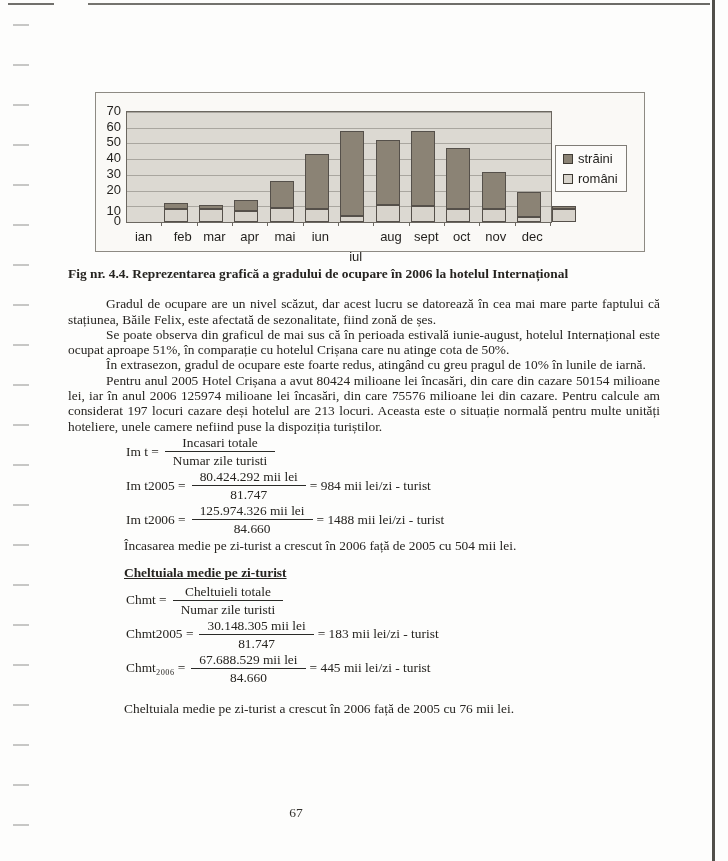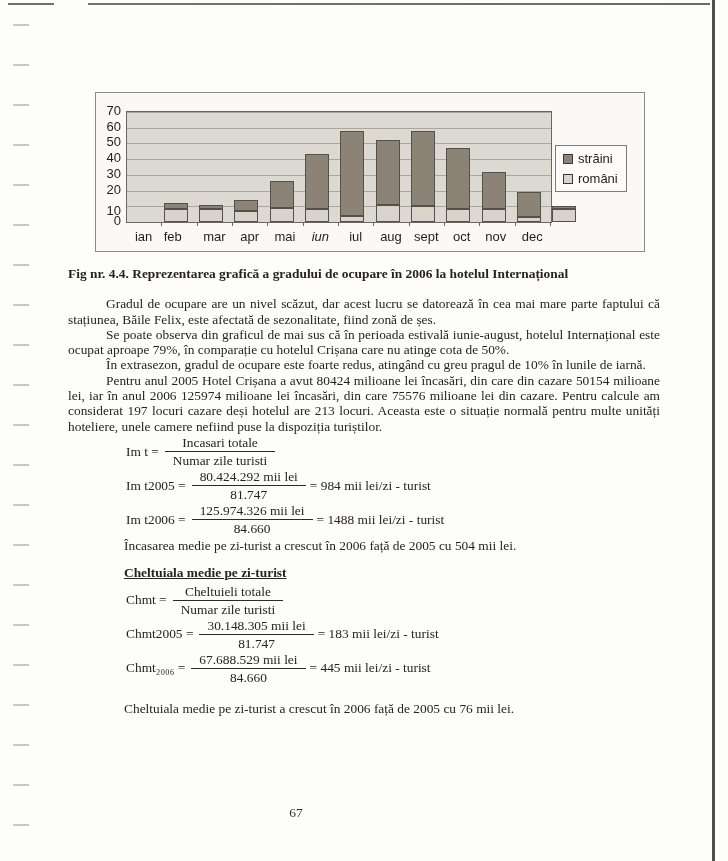--- a/index.html
+++ b/index.html
@@ -131,49 +131,49 @@
 <div class="ylab" style="top: 120px;">0</div>
     <div class="ylab" style="top: 110px;">10</div>
     <div class="ylab" style="top: 88.5714px;">20</div>
     <div class="ylab" style="top: 72.8571px;">30</div>
     <div class="ylab" style="top: 57.1429px;">40</div>
     <div class="ylab" style="top: 41.4286px;">50</div>
     <div class="ylab" style="top: 25.7143px;">60</div>
     <div class="ylab" style="top: 10px;">70</div>
     <div class="xlab" style="left: 30px; width: 35.3333px;">ian</div>
     <div class="xtick" style="left: 65.3333px;"></div>
-    <div class="xlab" style="left: 59px; width: 35.3333px;">feb</div>
+    <div class="xlab" style="left: 69px; width: 35.3333px;">feb</div>
     <div class="xtick" style="left: 100.667px;"></div>
     <div class="xlab" style="left: 100.667px; width: 35.3333px;">mar</div>
     <div class="xtick" style="left: 136px;"></div>
     <div class="xlab" style="left: 136px; width: 35.3333px;">apr</div>
     <div class="xtick" style="left: 171.333px;"></div>
     <div class="xlab" style="left: 171.333px; width: 35.3333px;">mai</div>
     <div class="xtick" style="left: 206.667px;"></div>
-    <div class="xlab" style="left: 206.667px; width: 35.3333px; font-style: italic;">iun</div>
+    <div class="xlab" style="left: 206.667px; width: 35.3333px;">iun</div>
     <div class="xtick" style="left: 242px;"></div>
-    <div class="xlab" style="left: 242px; width: 35.3333px;">iul</div>
+    <div class="xlab" style="left: 242px; width: 35.3333px; margin-top: 20px;">iul</div>
     <div class="xtick" style="left: 277.333px;"></div>
     <div class="xlab" style="left: 277.333px; width: 35.3333px;">aug</div>
     <div class="xtick" style="left: 312.667px;"></div>
     <div class="xlab" style="left: 312.667px; width: 35.3333px;">sept</div>
     <div class="xtick" style="left: 348px;"></div>
     <div class="xlab" style="left: 348px; width: 35.3333px;">oct</div>
     <div class="xtick" style="left: 383.333px;"></div>
     <div class="xlab" style="left: 382px; width: 35.3333px;">nov</div>
     <div class="xtick" style="left: 418.667px;"></div>
     <div class="xlab" style="left: 418.667px; width: 35.3333px;">dec</div>
     <div class="xtick" style="left: 454px;"></div>
   </div>
 
 <div class="content">
   <p class="fig-caption">Fig nr. 4.4. Reprezentarea grafică a gradului de ocupare în 2006 la hotelul Internațional</p>
 
   <p class="para">Gradul de ocupare are un nivel scăzut, dar acest lucru se datorează în cea mai mare parte faptului că stațiunea, Băile Felix, este afectată de sezonalitate, fiind zonă de șes.</p>
-  <p class="para">Se poate observa din graficul de mai sus că în perioada estivală iunie-august, hotelul Internațional este ocupat aproape 79%, în comparație cu hotelul Crișana care nu atinge cota de 50%.</p>
+  <p class="para">Se poate observa din graficul de mai sus că în perioada estivală iunie-august, hotelul Internațional este ocupat aproape 51%, în comparație cu hotelul Crișana care nu atinge cota de 50%.</p>
   <p class="para">În extrasezon, gradul de ocupare este foarte redus, atingând cu greu pragul de 10% în lunile de iarnă.</p>
   <p class="para">Pentru anul 2005 Hotel Crișana a avut 80424 milioane lei încasări, din care din cazare 50154 milioane lei, iar în anul 2006 125974 milioane lei încasări, din care 75576 milioane lei din cazare. Pentru calcule am considerat 197 locuri cazare deși hotelul are 213 locuri. Aceasta este o situație normală pentru multe unități hoteliere, unele camere nefiind puse la dispoziția turiștilor.</p>
 
 
   <div class="formula-row">
     <span class="lhs">Im t =</span>
     <span class="frac">
       <span class="num">Incasari totale</span>
       <span class="den">Numar zile turisti</span>
     </span>

